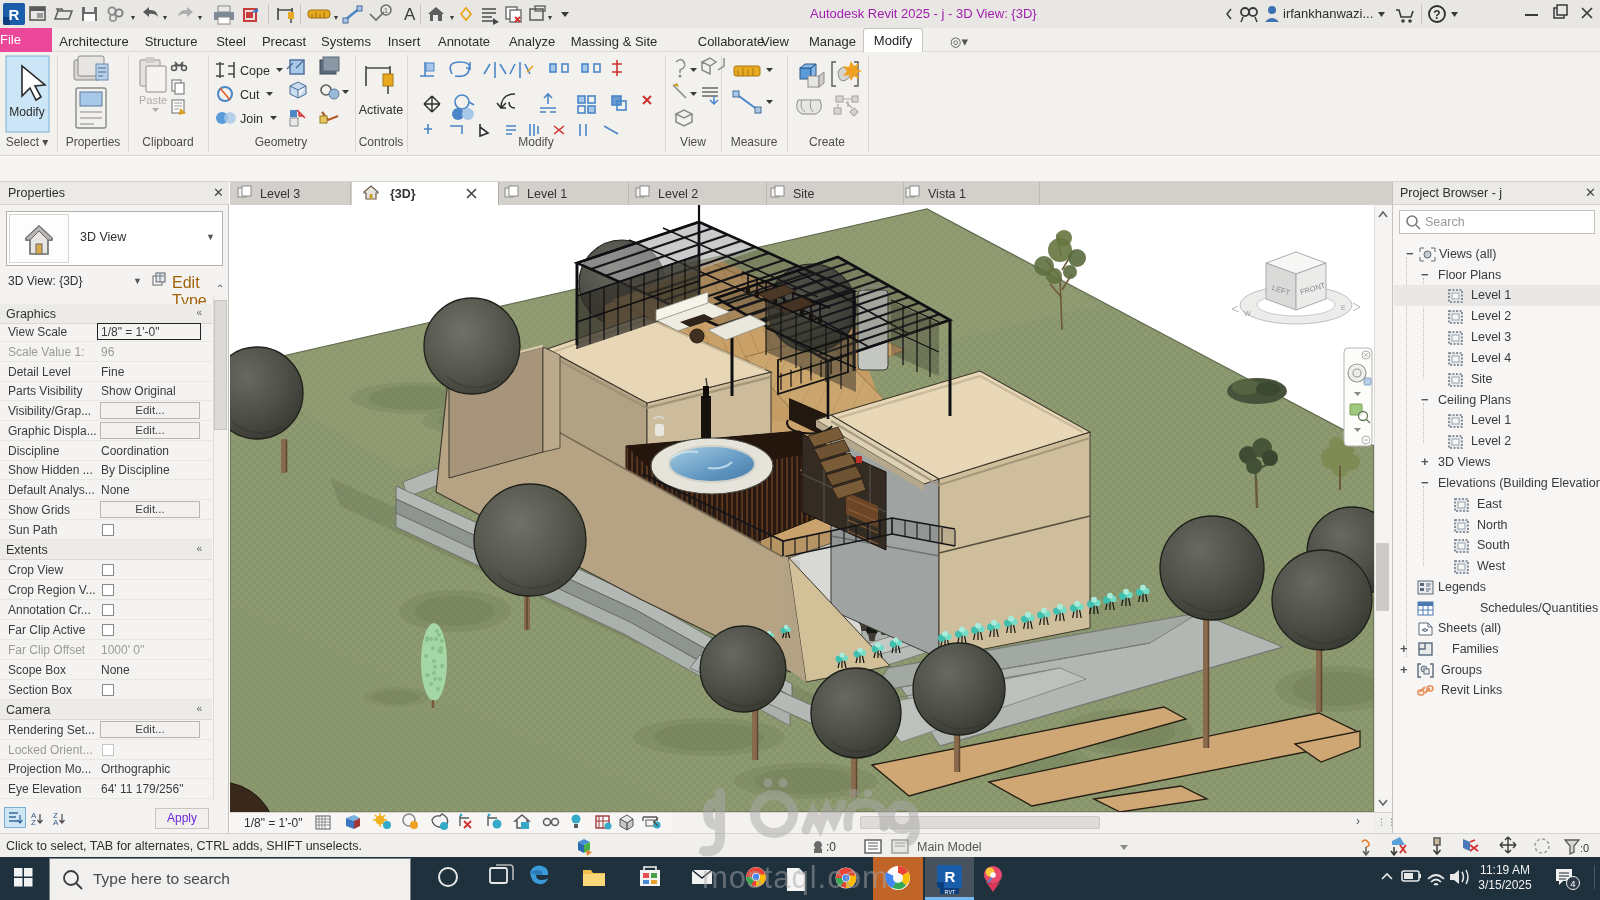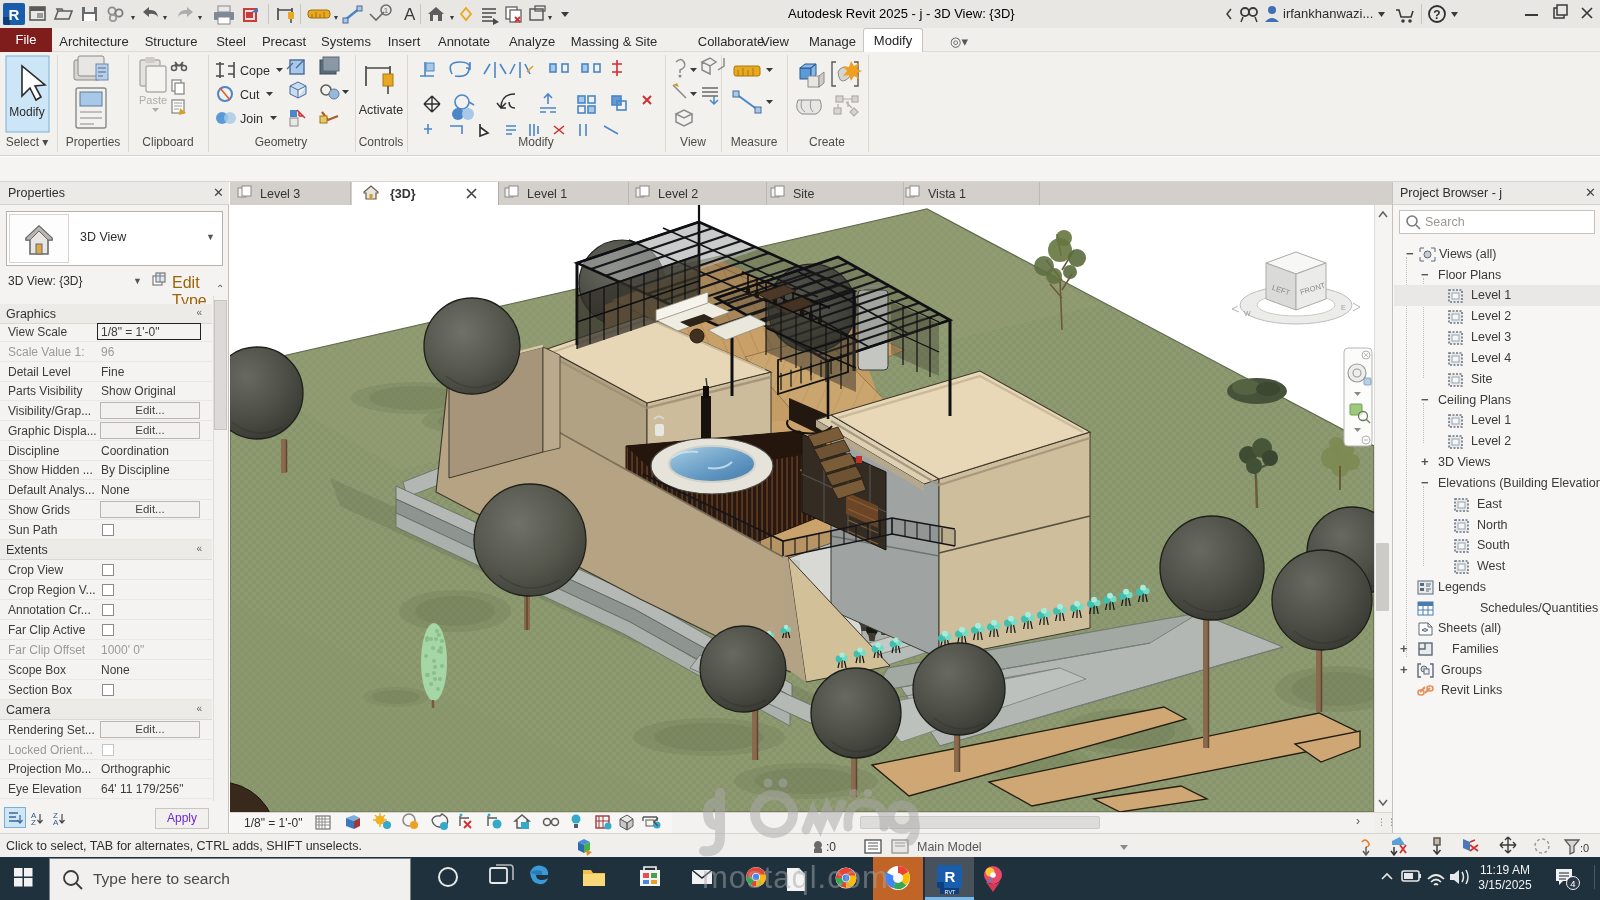--- a/index.html
+++ b/index.html
@@ -1,24 +1,24 @@
 <!DOCTYPE html>
 <html><head><meta charset="utf-8">
 <style>
 *{margin:0;padding:0;box-sizing:border-box;}
 html,body{width:1600px;height:900px;overflow:hidden;font-family:"Liberation Sans",sans-serif;}
 body{position:relative;background:#fff;}
 .abs{position:absolute;}
 
 #titlebar{left:0;top:0;width:1600px;height:28px;background:#e9e7e4;}
-#titletext{left:788px;top:6px;font-size:13px;color:#000000;}
+#titletext{left:810px;top:6px;font-size:13px;color:#a21caf;}
 
 #tabrow{left:0;top:28px;width:1600px;height:24px;background:#f0efec;border-bottom:1px solid #dcdad6;}
 .rtab{position:absolute;top:3px;height:21px;font-size:13px;color:#2b2b2b;padding:3px 0 0 0;text-align:center;}
-#filetab{left:0;top:0;width:52px;height:24px;background:#7f1d1d;color:#fff;font-size:13px;text-align:center;padding-top:4px;}
+#filetab{left:0;top:0;width:52px;height:24px;background:#ec4899;color:#fff;font-size:13px;padding-top:4px;}
 #modtab{position:absolute;left:863px;top:28px;width:60px;height:24px;background:#ffffff;border:1px solid #c8c5c1;border-bottom:none;border-radius:3px 3px 0 0;color:#222;font-size:13px;text-align:center;padding-top:4px;}
 
 #ribbon{left:0;top:52px;width:1600px;height:104px;background:#f2f1ee;border-bottom:1px solid #d5d2ce;}
 
 #optbar{left:0;top:157px;width:1600px;height:25px;background:#f5f4f2;border-bottom:1px solid #d8d5d1;}
 
 #props{left:0;top:182px;width:229px;height:651px;background:#f4f3f1;border-right:1px solid #c5c2be;}
 #propshead{left:0;top:0;width:229px;height:23px;background:#eceae6;border-bottom:1px solid #d5d2ce;}
 .row{position:absolute;left:0;width:212px;height:20px;border-bottom:1px solid #e9e7e4;font-size:12px;color:#3c3c3c;}
 .rowlab{position:absolute;left:8px;top:3px;width:92px;white-space:nowrap;overflow:hidden;}

